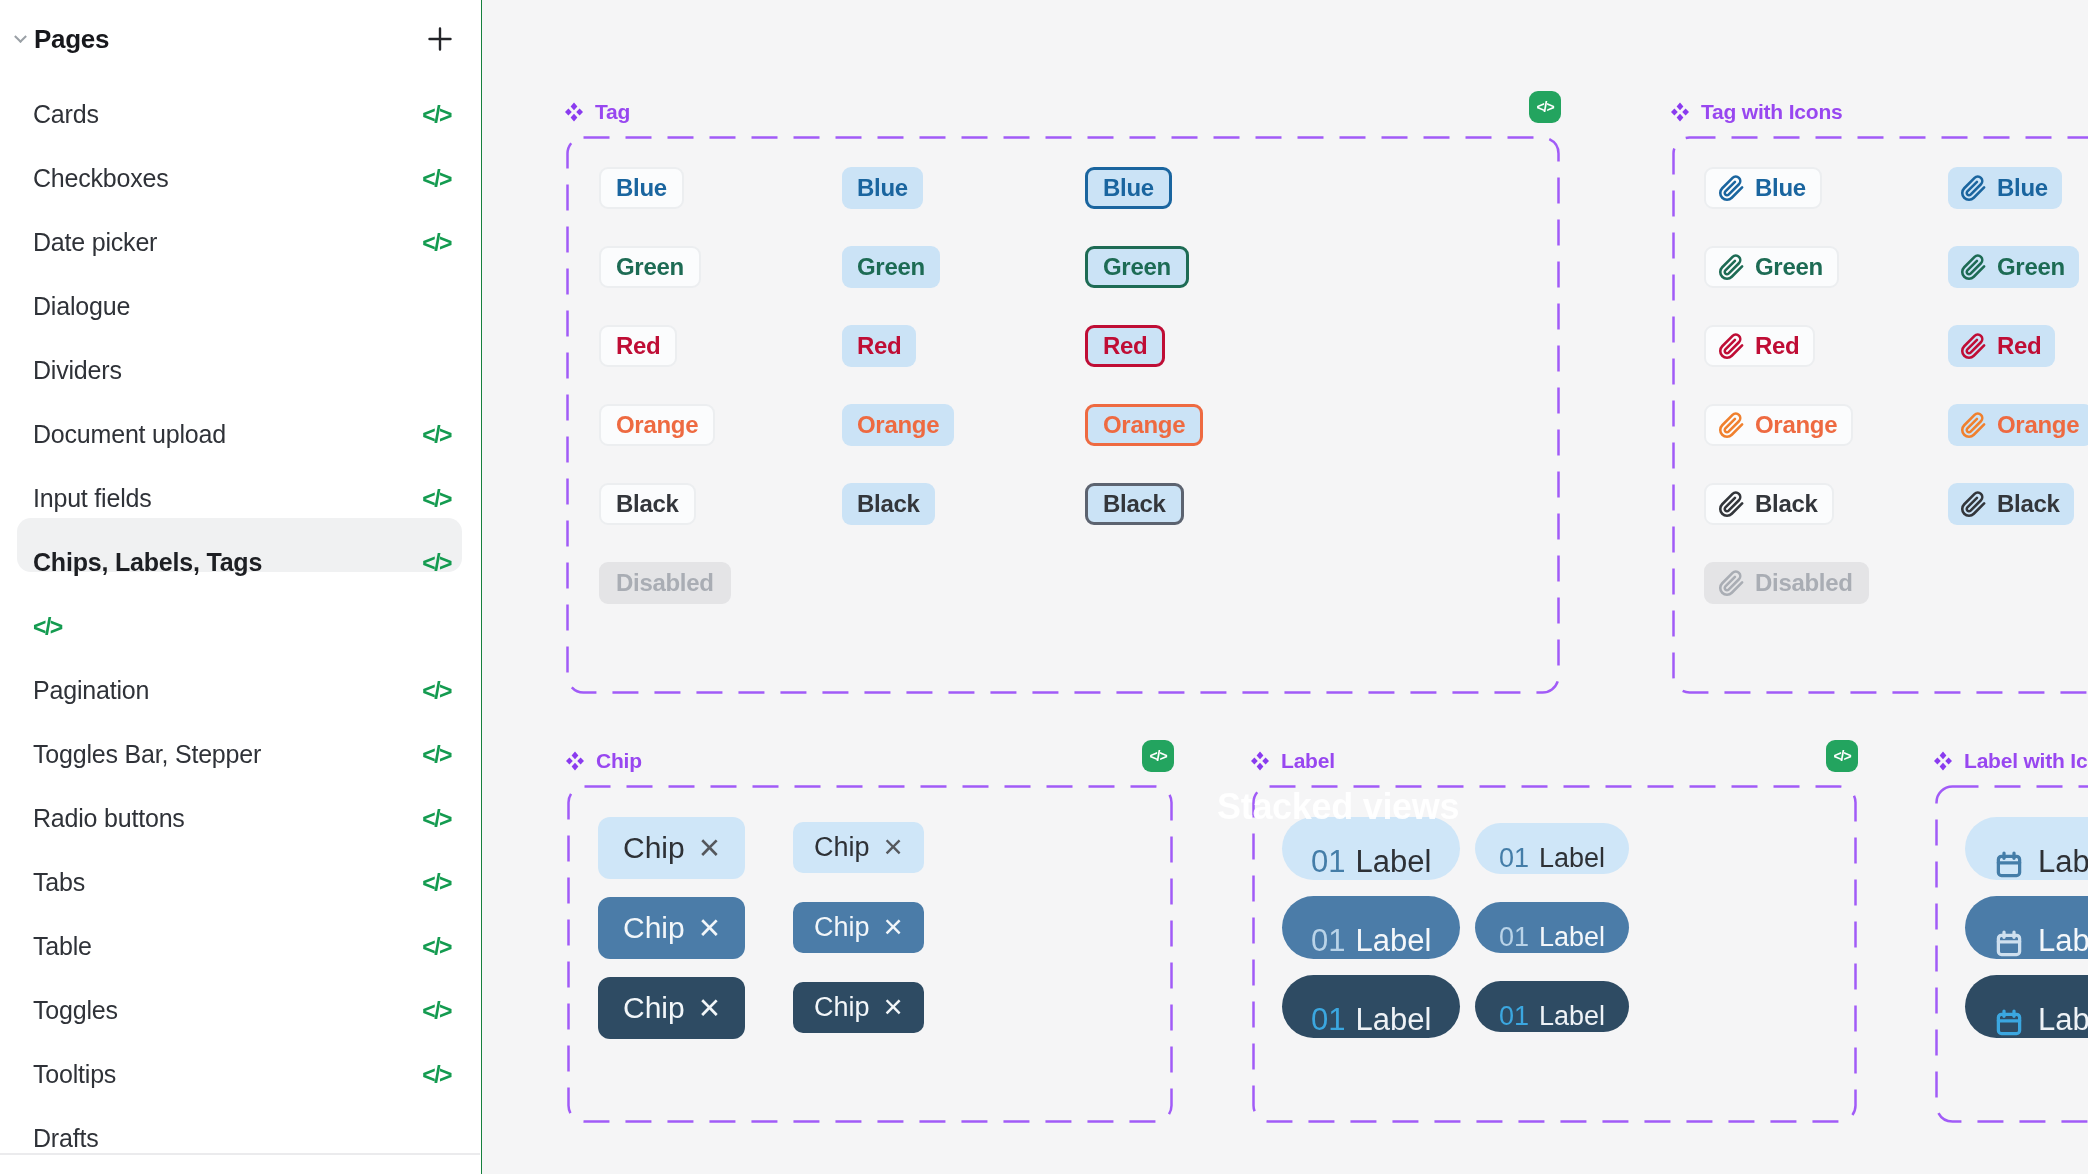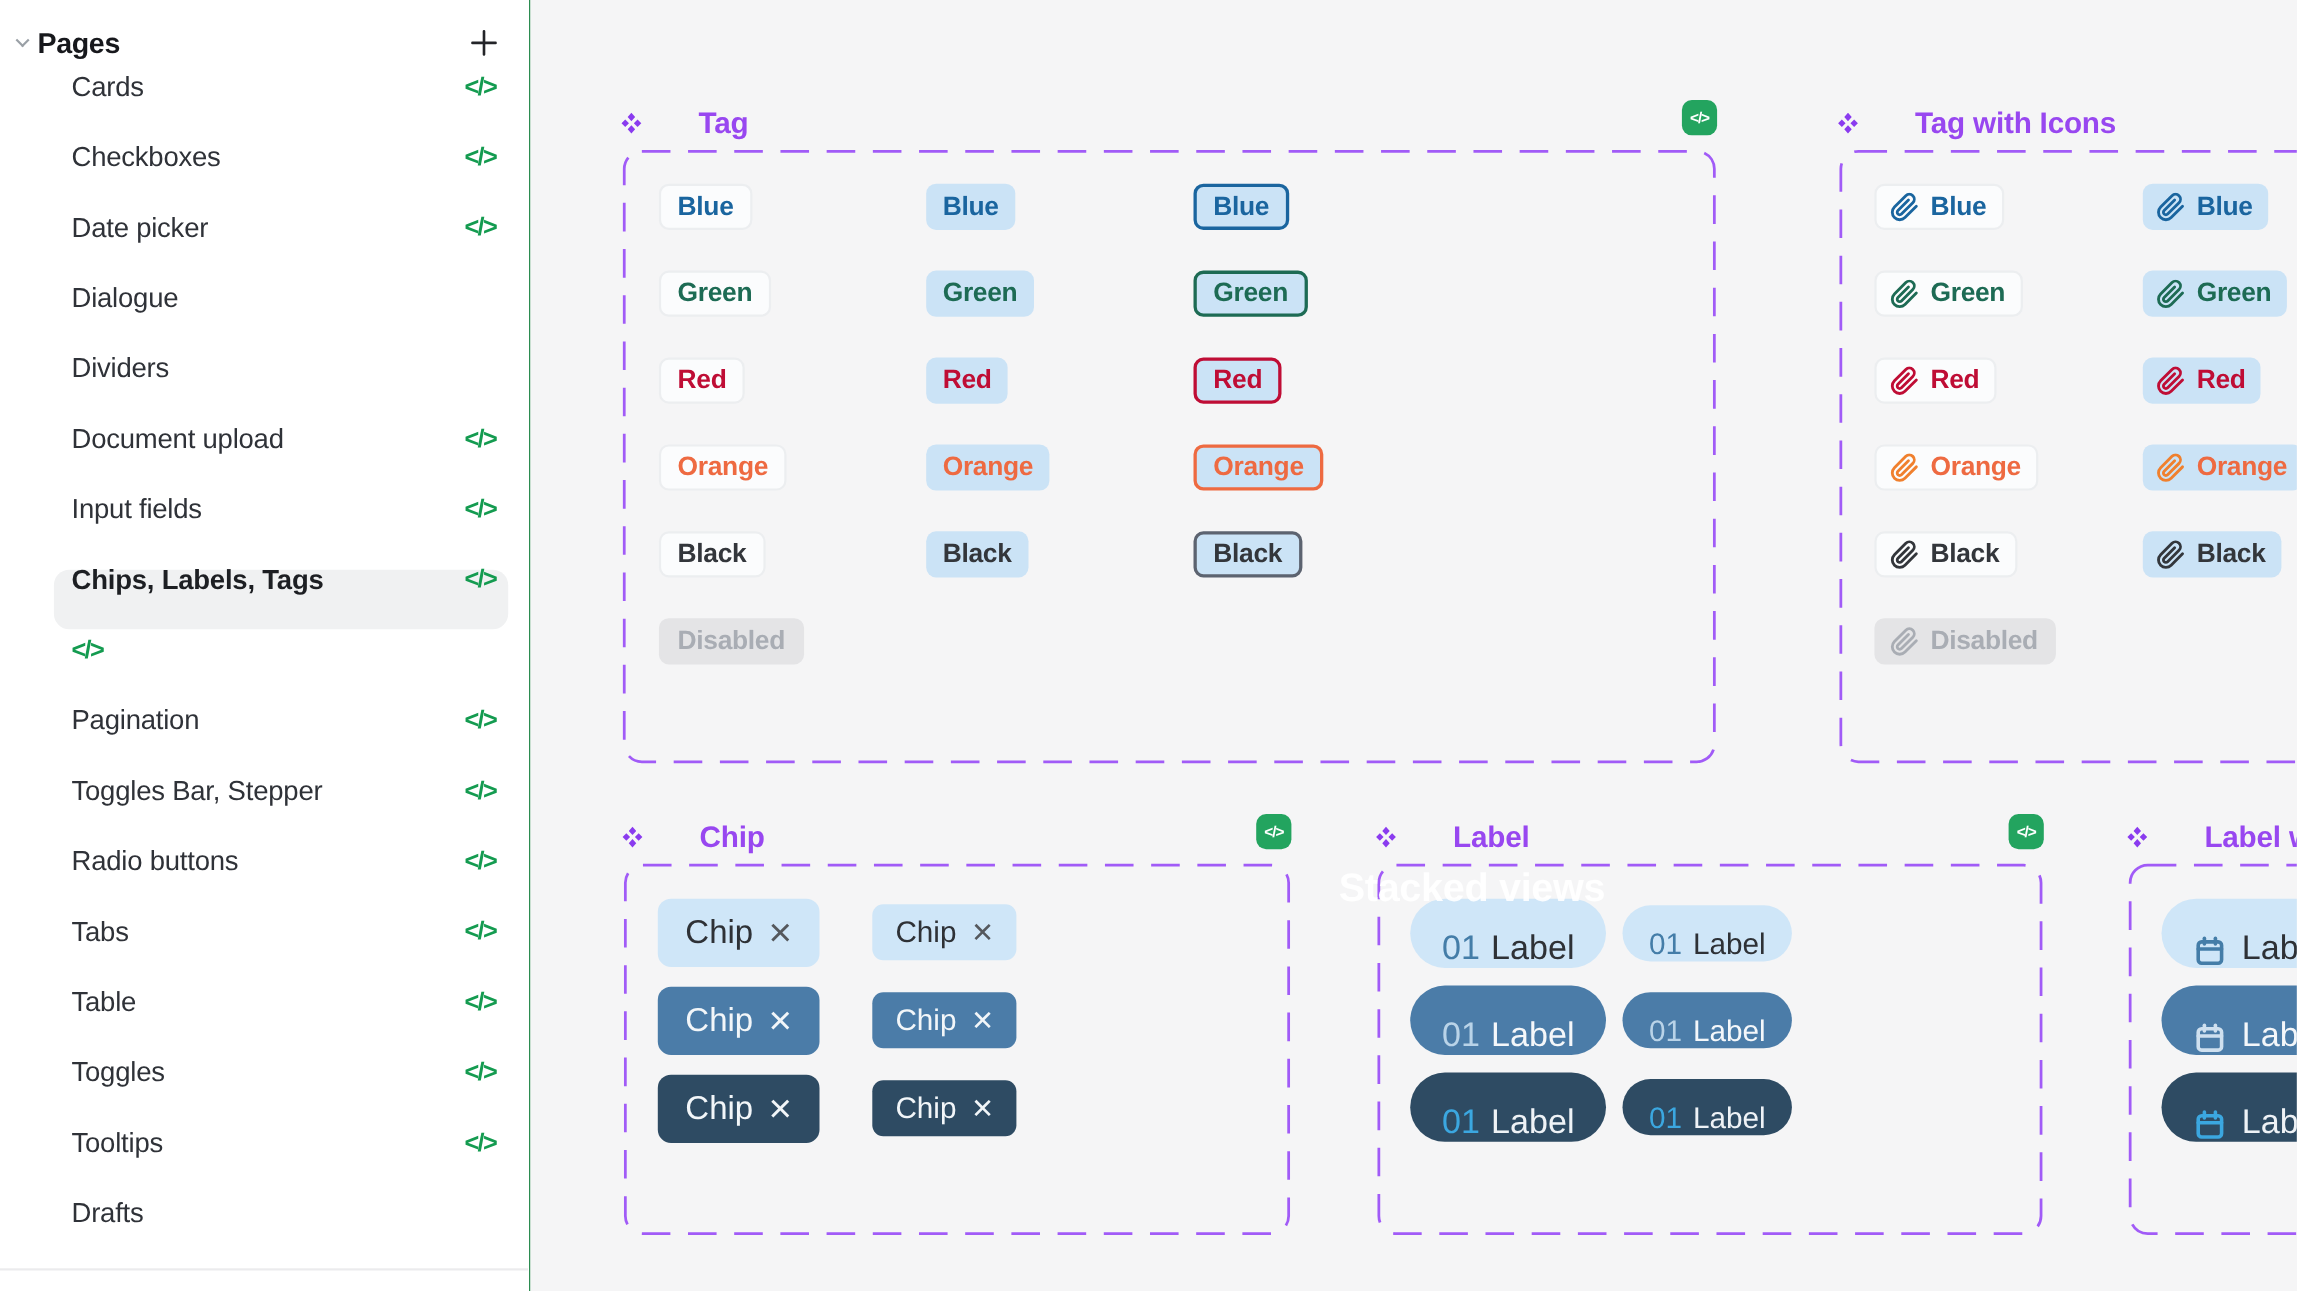--- a/index.html
+++ b/index.html
@@ -19,34 +19,34 @@
   
   .sidebar{position:absolute;left:0;top:0;width:482px;height:1174px;background:var(--sidebar-bg);
     border-right:1px solid #15803d;z-index:10;}
   .side-header{height:66px;display:flex;align-items:center;padding:12px 26px 0 10px;}
   .chev{width:20px;height:20px;display:flex;align-items:center;justify-content:center;margin-right:4px;cursor:pointer;}
   .chev i{display:block;width:9px;height:9px;border-right:2.5px solid #9aa0a6;border-bottom:2.5px solid #9aa0a6;
     transform:rotate(45deg) translate(-2px,-2px);}
   .side-title{font-size:26px;font-weight:700;color:#17181c;letter-spacing:-0.3px;flex:1;}
   .plus-btn{width:30px;height:30px;cursor:pointer;display:flex;align-items:center;justify-content:center;}
   .side-list{position:absolute;top:65px;left:0;right:2px;}
-  .side-item{height:64px;display:flex;align-items:flex-start;padding:0 28px 0 33px;cursor:pointer;position:relative;margin-left:32px;}
+  .side-item{height:64px;display:flex;align-items:flex-end;padding:0 28px 0 33px;cursor:pointer;position:relative;}
   .side-item .si-label{flex:1;font-size:25px;color:#2f3238;letter-spacing:-0.2px;}
   .side-item.selected::before{content:"";position:absolute;left:17px;right:17px;top:5px;bottom:5px;
     background:#f0f1f2;border-radius:14px;z-index:0;}
   .side-item.selected .si-label{font-weight:700;color:#1d1f23;}
   .side-item>span{position:relative;z-index:1;}
   .code-ico{font-size:23px;font-weight:700;letter-spacing:-1.5px;color:var(--sidebar-code-green);cursor:pointer;}
   .side-divider{position:absolute;left:0;top:1153px;width:480px;height:2px;background:#ebebed;}
 
   
   .frame{position:absolute;border-radius:18px;z-index:1;}
   .frame svg.dash{position:absolute;left:0;top:0;overflow:visible;}
   .f-title{position:absolute;top:-38px;left:-2px;height:28px;display:flex;align-items:center;gap:11px;cursor:pointer;}
-  .f-title .f-name{font-size:27px;font-weight:600;color:var(--purple-accent);letter-spacing:-0.2px;white-space:nowrap;margin-left:40px;}
+  .f-title .f-name{font-size:21px;font-weight:600;color:var(--purple-accent);letter-spacing:-0.2px;white-space:nowrap;}
   .badge{position:absolute;top:-45px;right:-1px;width:32px;height:32px;border-radius:9px;background:var(--badge-green);
     color:#fff;font-size:14px;font-weight:700;letter-spacing:-1px;display:flex;align-items:center;justify-content:center;cursor:pointer;}
   .col{position:absolute;top:31px;display:flex;flex-direction:column;align-items:flex-start;gap:37px;}
 
   
   .tag{height:42px;display:inline-flex;align-items:center;padding:0 15px;border-radius:9px;
     font-size:24px;font-weight:700;letter-spacing:-0.3px;white-space:nowrap;cursor:pointer;}
   .t1{background:var(--tag-light-bg);border:2px solid var(--tag-light-border);}
   .t2{background:var(--tag-blue-bg);}
   .t3{background:var(--tag-blue-bg);border:3px solid currentColor;}

